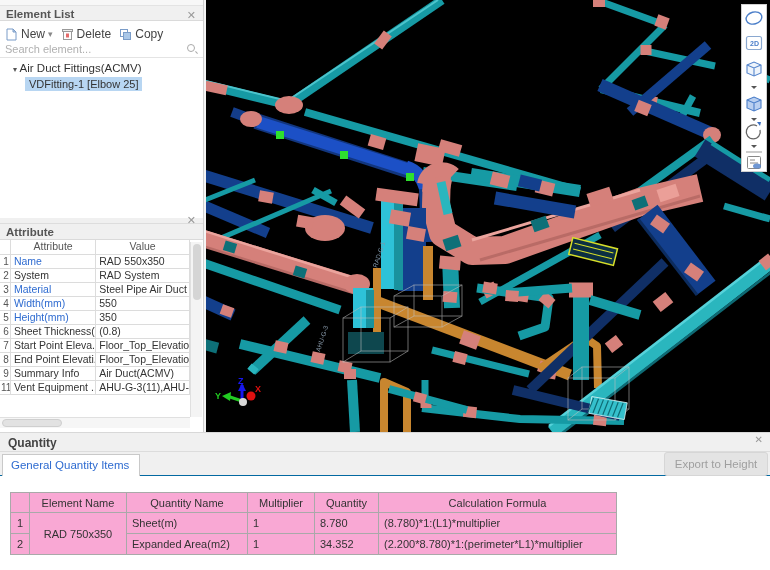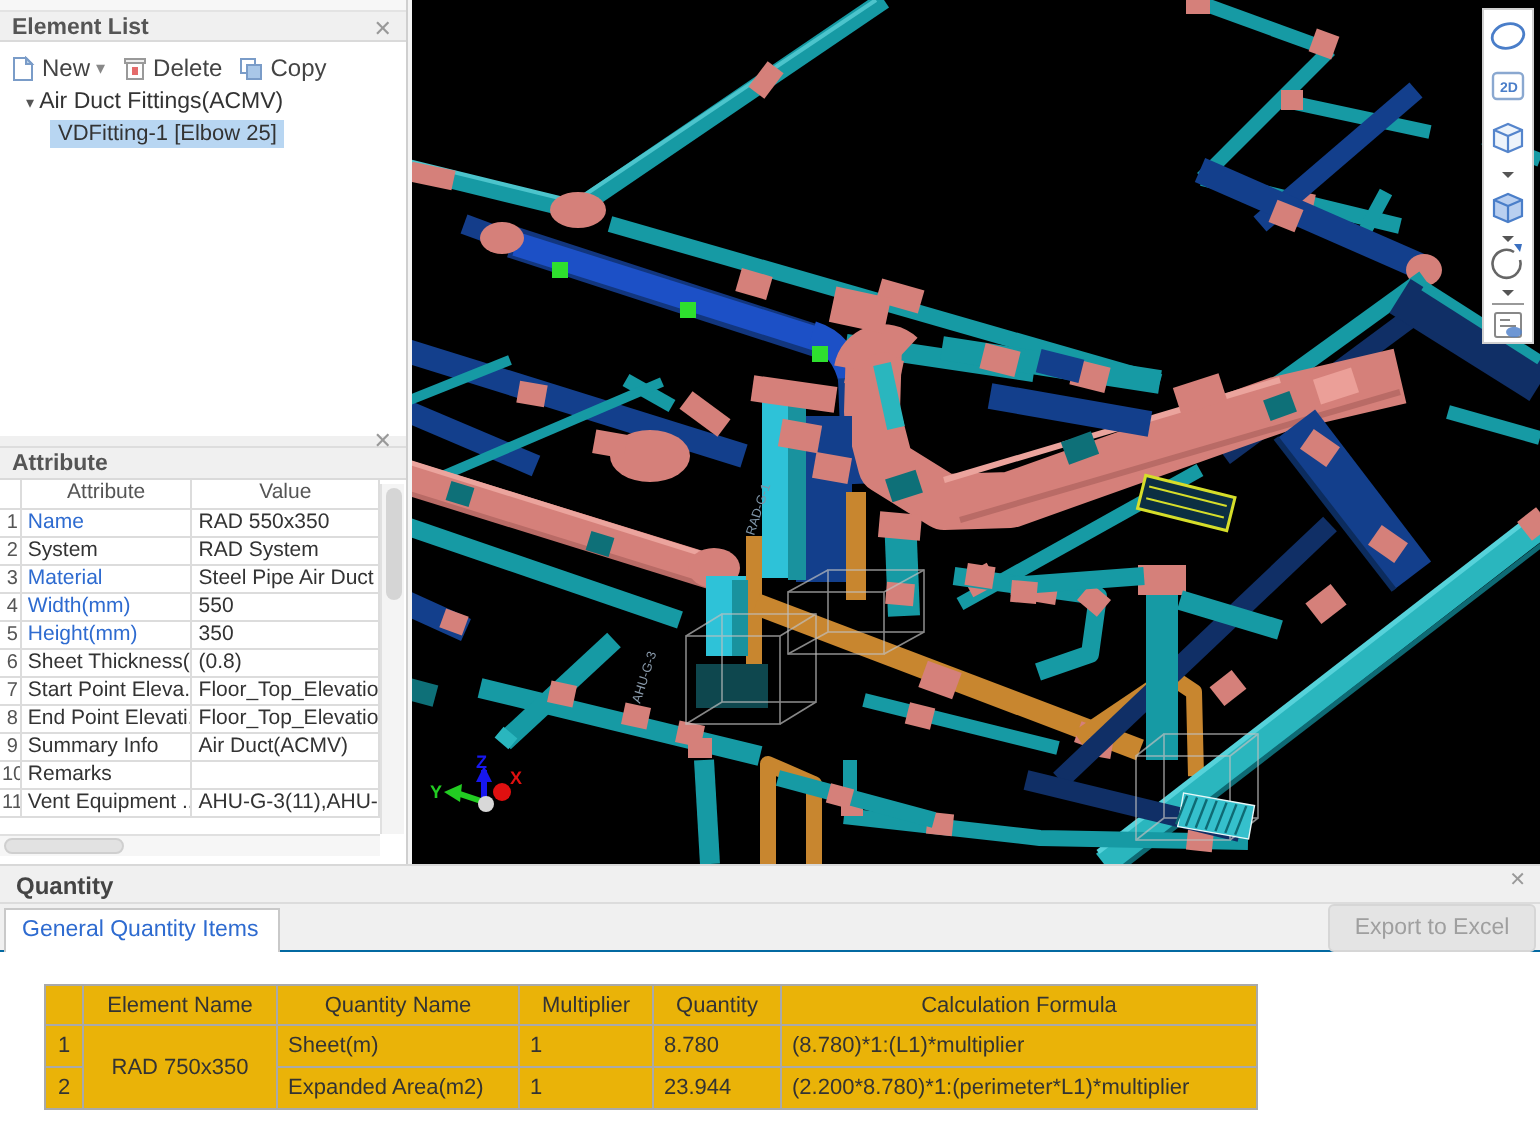--- a/index.html
+++ b/index.html
@@ -35,21 +35,21 @@
 
 #viewport{left:206px;top:0;width:564px;height:432px;background:#000;}
 
 #rtools{left:741px;top:4px;width:26px;height:168px;background:#fff;border:1px solid #d0d0d0;display:flex;flex-direction:column;align-items:center;}
 
 #bottompanel{left:0;top:432px;width:770px;height:138px;background:#fff;}
 #qhdr{height:20px;background:#f0f0f0;border-top:1px solid #d8d8d8;border-bottom:1px solid #dcdcdc;font-weight:bold;font-size:12px;color:#444;padding:3px 0 0 8px;position:relative;}
 #tabrow{height:24px;background:#f0f0f0;border-bottom:1px solid #0369a1;position:relative;}
 #tab1{position:absolute;left:2px;top:2px;height:22px;background:#fff;border:1px solid #c9c9c9;border-bottom:0;font-size:11.5px;color:#2e6bd0;padding:4px 10px 0 8px;}
 #exportbtn{position:absolute;right:2px;width:104px;height:24px;background:#e4e4e4;border:1px solid #d6d6d6;border-radius:3px;color:#9f9f9f;font-size:11.5px;text-align:center;padding-top:5px;}
-table.qty{border-collapse:collapse;table-layout:fixed;font-size:11px;color:#333;margin:16px 0 0 22px;background:#eab308;}
+table.qty{border-collapse:collapse;table-layout:fixed;font-size:11px;color:#333;margin:16px 0 0 10px;background:#f9a8d4;}
 table.qty td{border:1px solid #a9a9a9;padding:0 5px;height:21px;white-space:nowrap;overflow:hidden;}
 table.qty tr.h td{text-align:center;height:20px;}
 td.c{text-align:center;}
 </style>
 </head>
 <body>
 <div id="app">
 
   <div class="abs" id="leftpanel">
     <div style="height:5px;background:#f7f7f7;"></div>
@@ -62,20 +62,21 @@
       <span class="tbtn"><span class="ic"><svg width="13" height="13">
               <rect x="2.5" y="3.5" width="8" height="8" fill="#fdfdfd" stroke="#999"></rect>
               <rect x="1.5" y="1.5" width="10" height="2" fill="#eee" stroke="#999"></rect>
               <rect x="5" y="5.5" width="3" height="4" fill="#e46a6a"></rect>
             </svg></span>Delete</span>
       <span class="tbtn"><span class="ic"><svg width="13" height="13">
               <rect x="1.5" y="1.5" width="7" height="7" fill="#fff" stroke="#7a9cc8"></rect>
               <rect x="4.5" y="4.5" width="7" height="7" fill="#a9c7e8" stroke="#7a9cc8"></rect>
             </svg></span>Copy</span>
     </div>
+    <div id="searchrow">Search element...<span class="mag"></span></div>
     <div class="treerow1"><span style="font-size:8px;color:#555;">▾</span> Air Duct Fittings(ACMV)</div>
     <div><span class="treerow2">VDFitting-1 [Elbow 25]</span></div>
   </div>
 
   <div class="abs" id="attrpanel">
     <div id="attrgap">
         <span class="closex" style="top:-4px;">✕</span>
       </div>
     <div class="panelhdr" style="border-top:0;">Attribute</div>
     <table class="attr">
@@ -122,25 +123,20 @@
           </tr>
       <tr>
             <td class="num">8</td>
             <td class="a">End Point Elevati...</td>
             <td class="v">Floor_Top_Elevatio...</td>
           </tr>
       <tr>
             <td class="num">9</td>
             <td class="a">Summary Info</td>
             <td class="v">Air Duct(ACMV)</td>
-          </tr>
-      <tr>
-            <td class="num">10</td>
-            <td class="a">Remarks</td>
-            <td class="v"></td>
           </tr>
       <tr>
             <td class="num">11</td>
             <td class="a">Vent Equipment ...</td>
             <td class="v">AHU-G-3(11),AHU-...</td>
           </tr>
     </tbody>
       </table>
     <div id="attr-vsb">
         <div class="thumb"></div>
@@ -368,21 +364,21 @@
       <line x1="8" y1="155" x2="13" y2="155" stroke="#888"></line>
       <line x1="8" y1="158" x2="16" y2="158" stroke="#888"></line>
       <ellipse cx="15" cy="161" rx="4" ry="2.6" fill="#5585cc" opacity="0.85"></ellipse>
     </svg>
   </div>
 
   <div class="abs" id="bottompanel">
     <div id="qhdr">Quantity<span class="closex" style="font-size:10px;top:1px;">✕</span></div>
     <div id="tabrow">
       <div id="tab1">General Quantity Items</div>
-      <div id="exportbtn" style="top:0px;">Export to Excel</div>
+      <div id="exportbtn" style="top:0px;">Export to Height</div>
     </div>
     <table class="qty">
       <tbody>
           <tr class="h">
             <td style="width:19px;"></td>
             <td style="width:97px;">Element Name</td>
             <td style="width:121px;">Quantity Name</td>
             <td style="width:67px;">Multiplier</td>
             <td style="width:64px;">Quantity</td>
             <td style="width:238px;">Calculation Formula</td>
@@ -392,19 +388,19 @@
             <td class="c" rowspan="2">RAD 750x350</td>
             <td>Sheet(m)</td>
             <td>1</td>
             <td>8.780</td>
             <td>(8.780)*1:(L1)*multiplier</td>
           </tr>
       <tr>
             <td class="c">2</td>
             <td>Expanded Area(m2)</td>
             <td>1</td>
-            <td>23.944</td>
+            <td>34.352</td>
             <td>(2.200*8.780)*1:(perimeter*L1)*multiplier</td>
           </tr>
     </tbody>
       </table>
   </div>
 </div>
 
 </body></html>

